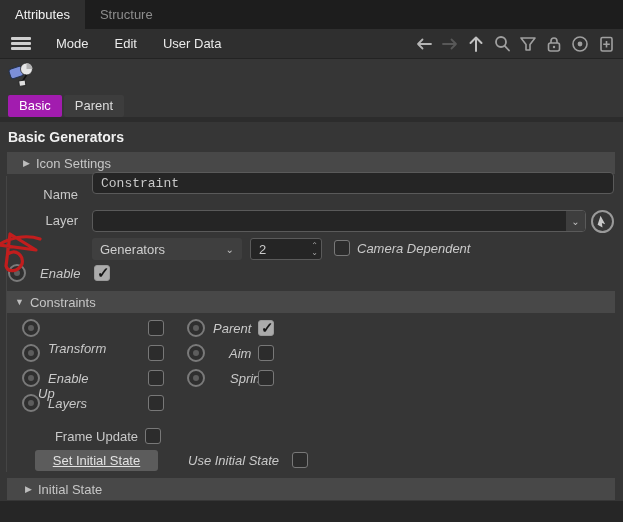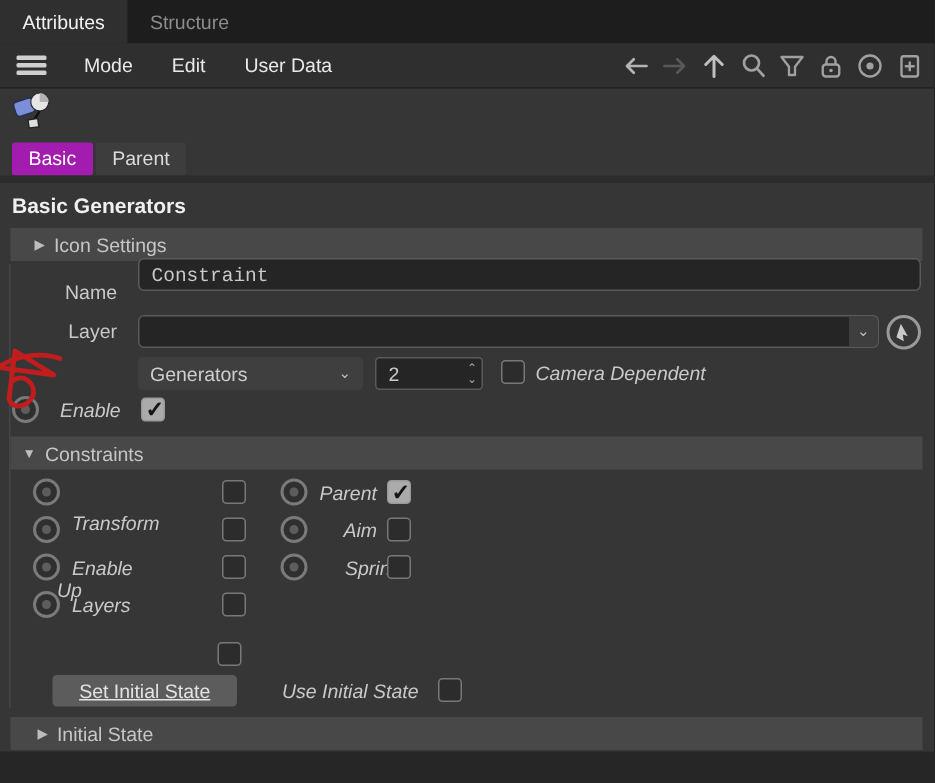--- a/index.html
+++ b/index.html
@@ -218,20 +218,21 @@
   <div class="plain-label" style="left:48px;top:368px;">Enable</div>
   <div class="checkbox" style="left:148px;top:370px;"></div>
   <div class="reccircle" style="left:187px;top:369px;"></div>
   <div class="plain-label" style="left:230px;top:368px;">Spring</div>
   <div class="checkbox" style="left:258px;top:370px;"></div>
 
   <div class="reccircle" style="left:22px;top:394px;"></div>
   <div class="plain-label" style="left:48px;top:393px;">Layers</div>
   <div class="checkbox" style="left:148px;top:395px;"></div>
 
+  <div class="row-label" style="left:0;top:426px;width:138px;">Frame Update</div>
   <div class="checkbox" style="left:145px;top:428px;"></div>
 
   <button class="btn" style="left:35px;top:450px;width:123px;text-decoration:underline;">Set Initial State</button>
   <div class="plain-label" style="left:188px;top:450px;">Use Initial State</div>
   <div class="checkbox" style="left:292px;top:452px;"></div>
 
   <div class="group-header" style="top:478px;padding-left:18px;">
     <span class="tri">▶</span>
     <span>Initial State</span>
   </div>

